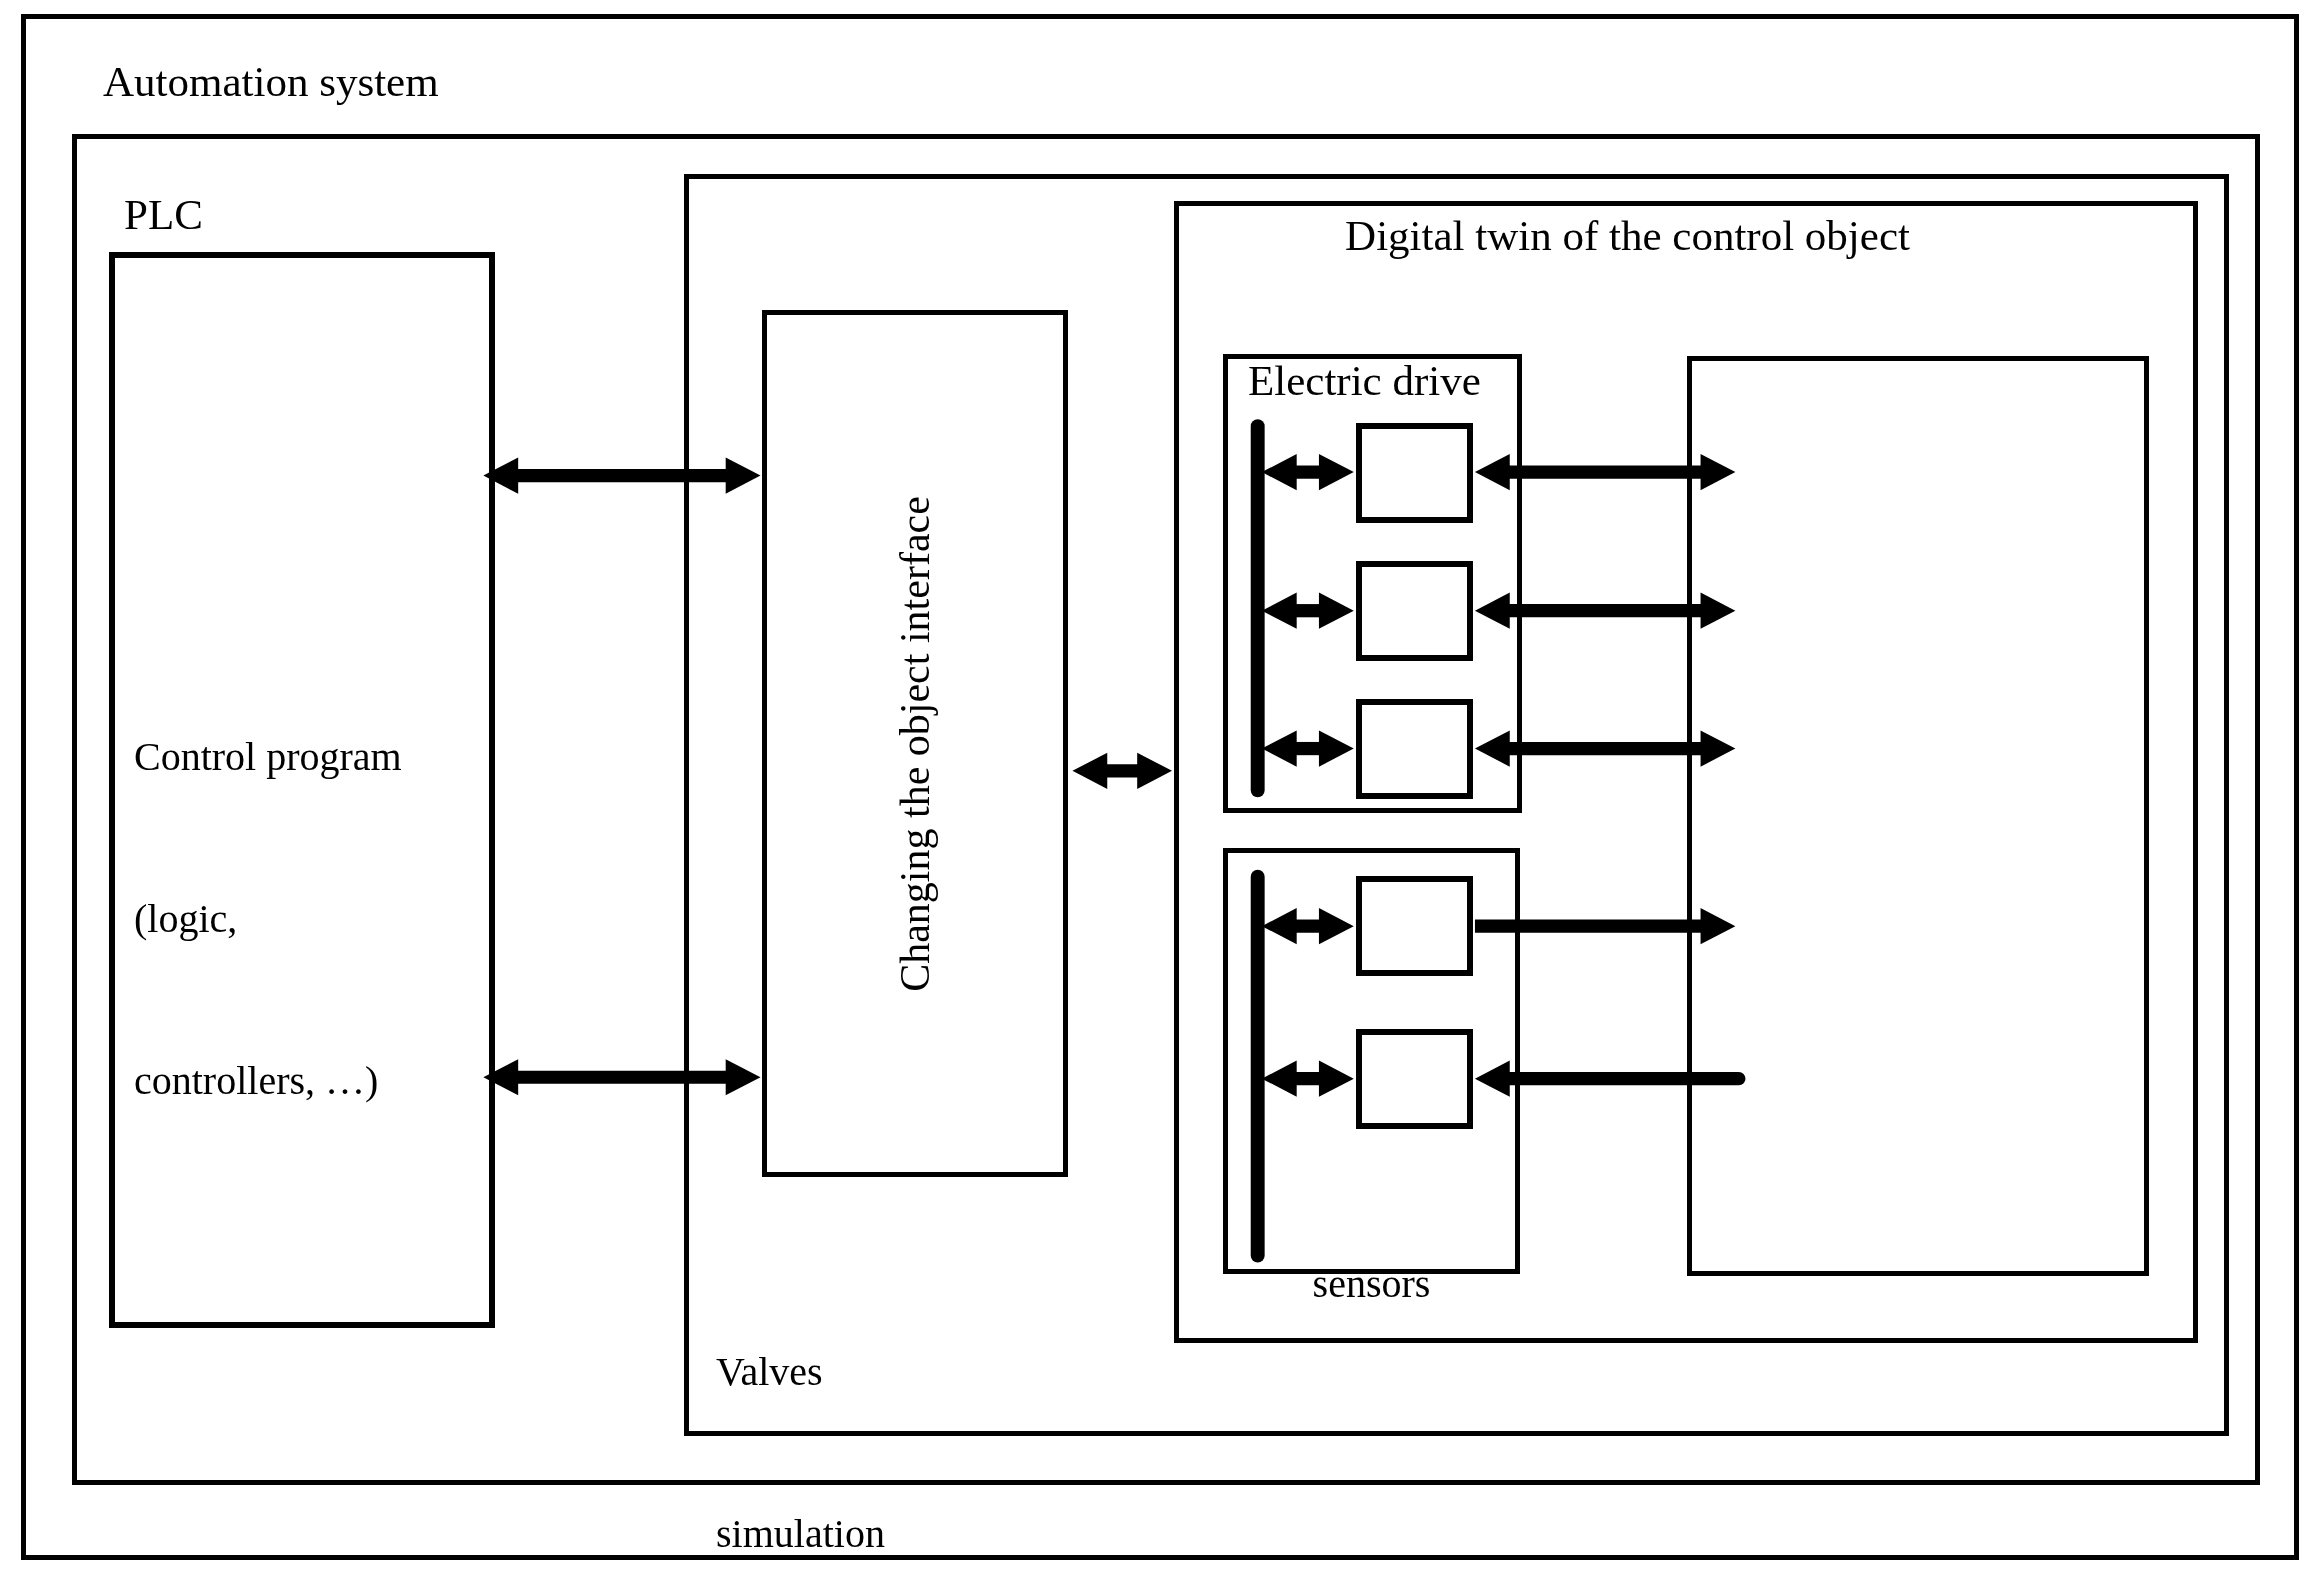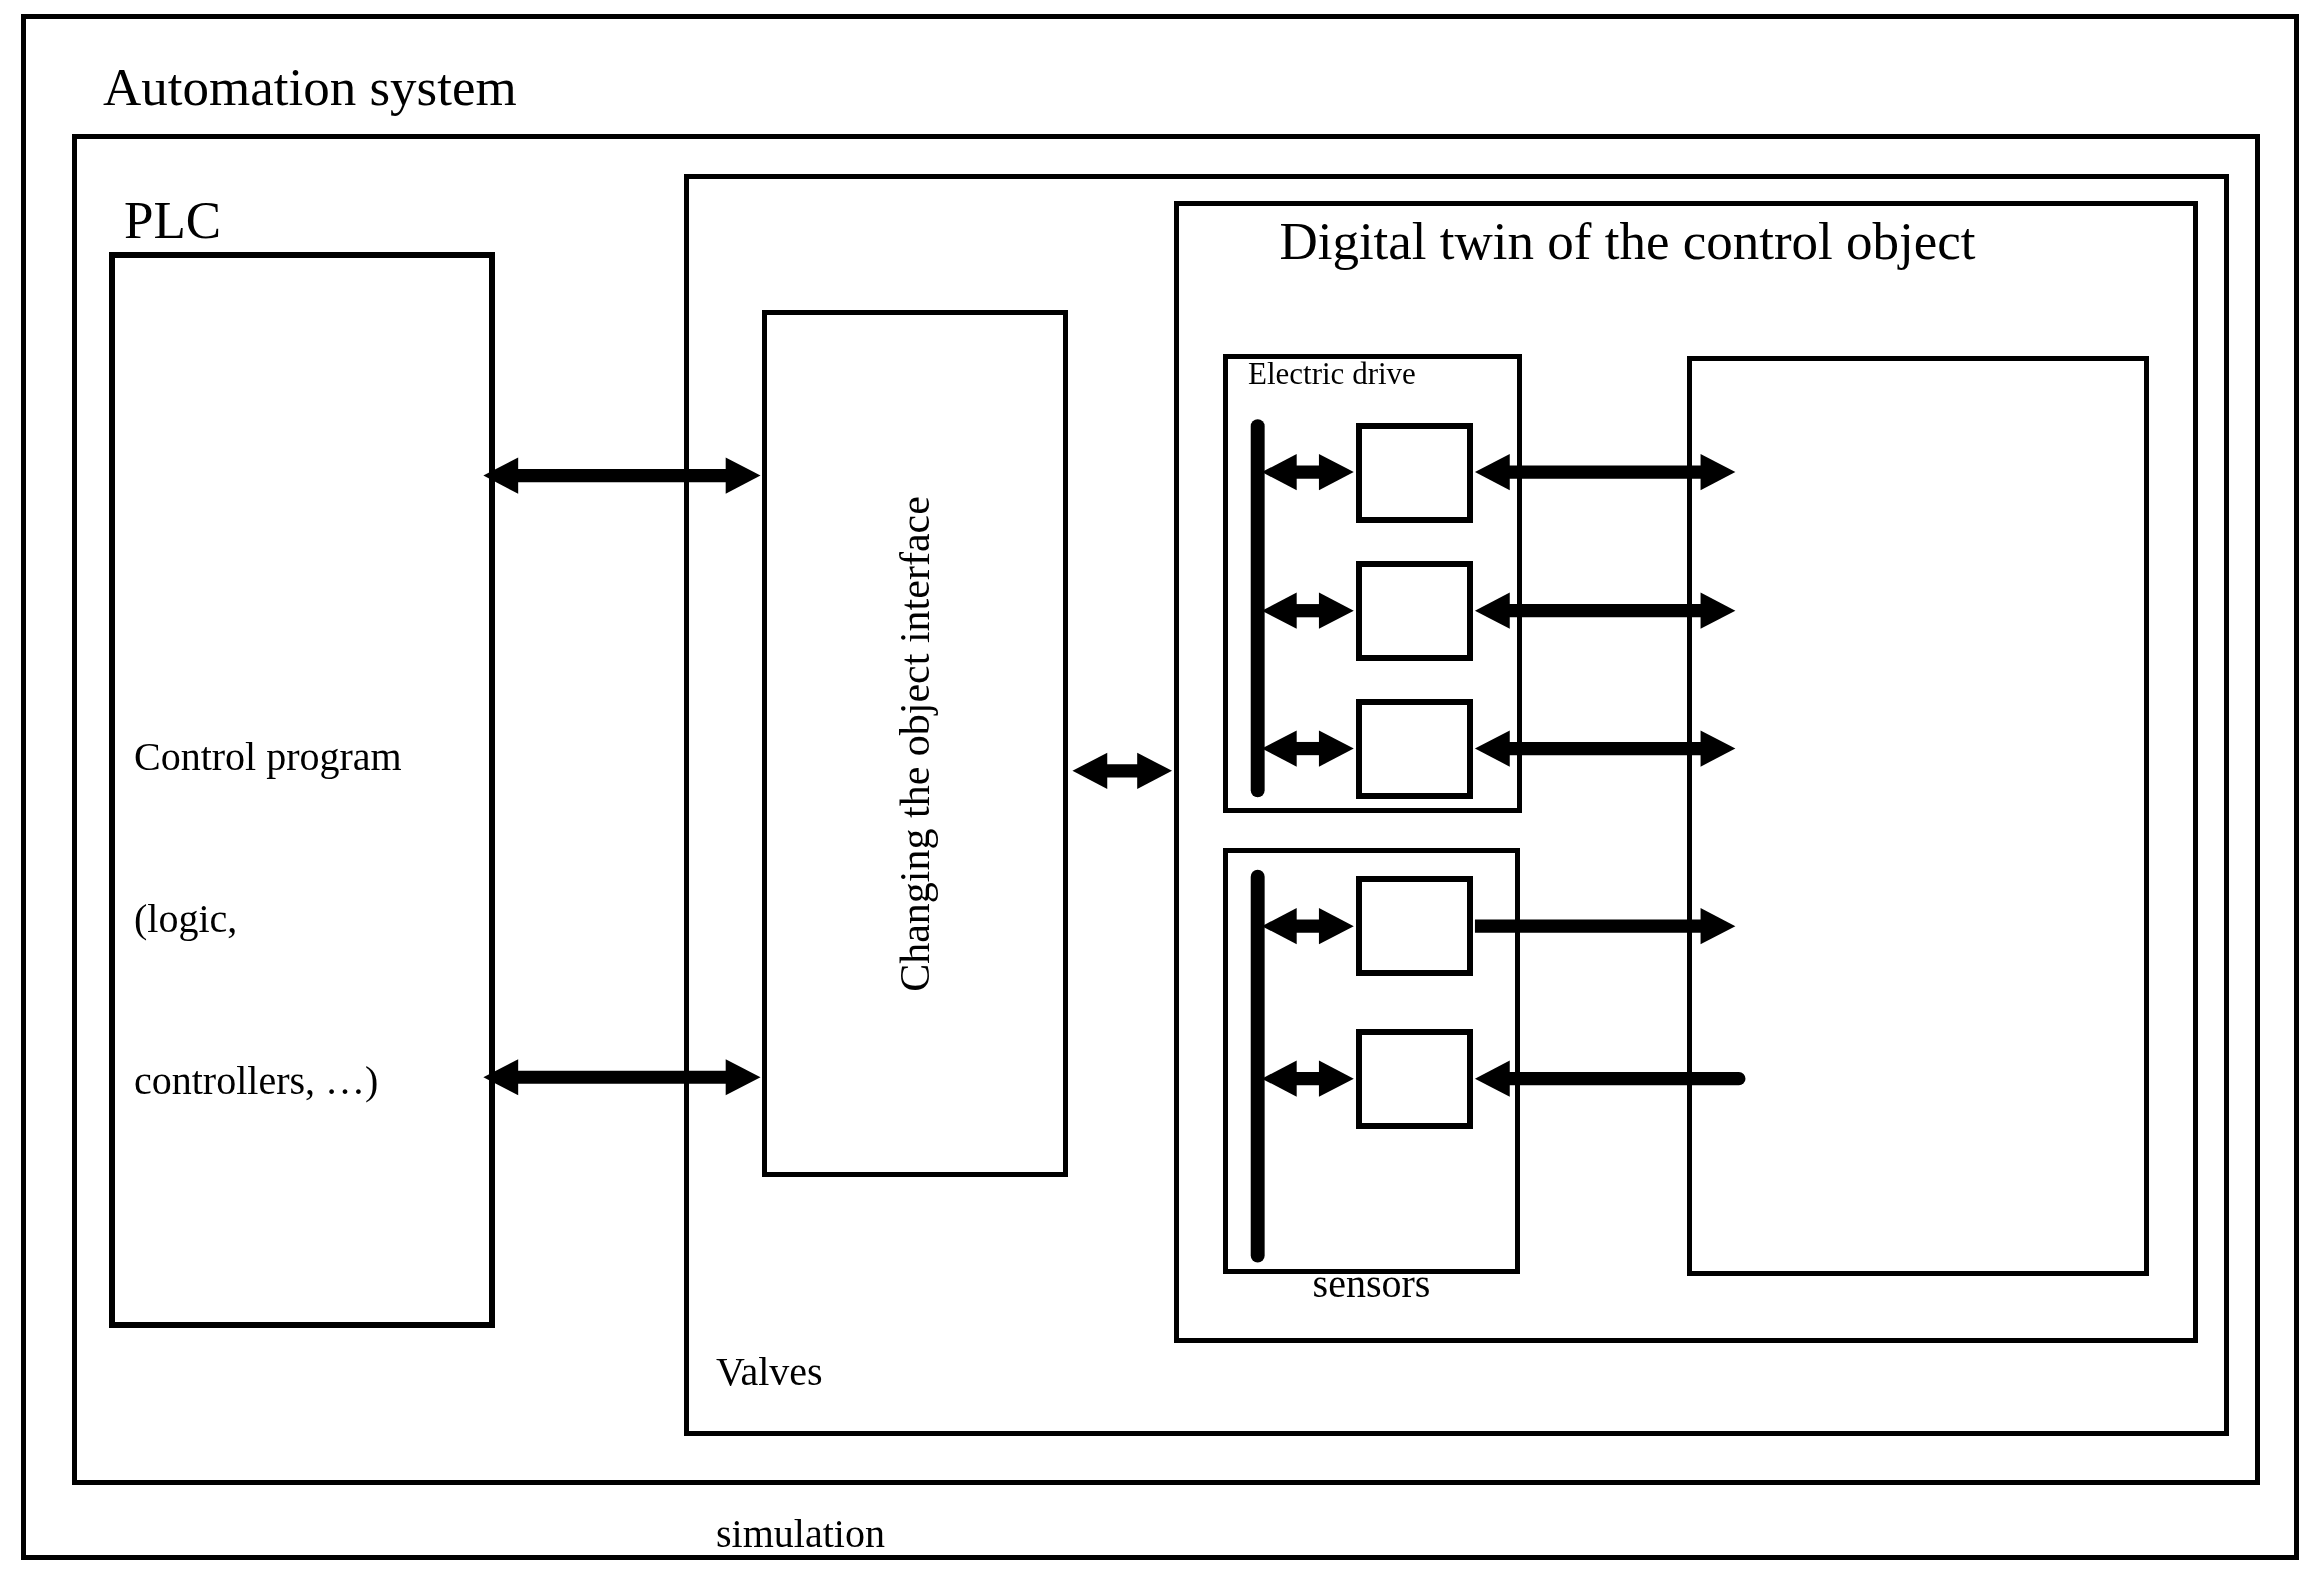--- a/index.html
+++ b/index.html
@@ -14,29 +14,29 @@
   #box-control    { left: 109px;  top: 252px;  width: 386px;  height: 1076px; border-width: 6.3px; }
   #box-objsim     { left: 684px;  top: 174px;  width: 1545px; height: 1262px; }
   #box-interface  { left: 762px; top: 310px;  width: 306px;  height: 867px;
                     display: flex; align-items: center; justify-content: center; }
   #box-twin       { left: 1174px; top: 201px;  width: 1024px; height: 1142px; }
   #box-drive      { left: 1223px; top: 354px;  width: 299px;  height: 459px; }
   #box-valves     { left: 1223px; top: 848px; width: 297px;  height: 426px; }
   #box-process    { left: 1687px; top: 356px;  width: 462px;  height: 920px; }
 
   .lbl { position: absolute; white-space: pre; }
-  .lbl-big  { font-size: 53px; line-height: 1.1; }
+  .lbl-big  { font-size: 43px; line-height: 1.1; }
   .lbl-body { font-size: 40px; line-height: 54px; }
 
   #lbl-automation { left: 103px;  top: 58px; }
   #lbl-plc        { left: 124px;  top: 191px; }
   #txt-control    { left: 134px;  top: 622px; }
   #txt-objsim     { left: 716px; top: 1237px; }
   #lbl-twin       { left: 1174px; top: 212px; width: 907px; text-align: center; }
-  #lbl-drive      { left: 1248px; top: 356px; font-size: 31px; }
+  #lbl-drive      { left: 1248px; top: 356px; font-size: 43px; }
   #txt-valves     { left: 1223px; top: 1149px; width: 297px; text-align: center; line-height: 54px; }
   #txt-process    { left: 1772px; top: 402px; }
 
   #vertical-label span {
     display: block; white-space: nowrap; transform: rotate(-90deg);
     font-size: 42px;
   }
   #connector-layer { position: absolute; left: 0; top: 0; width: 2319px; height: 1580px; pointer-events: none; }
   .unit-square { position: absolute; box-sizing: border-box; border: 6.3px solid #000000; background: #ffffff; width: 117px; height: 100px; }
 </style>

